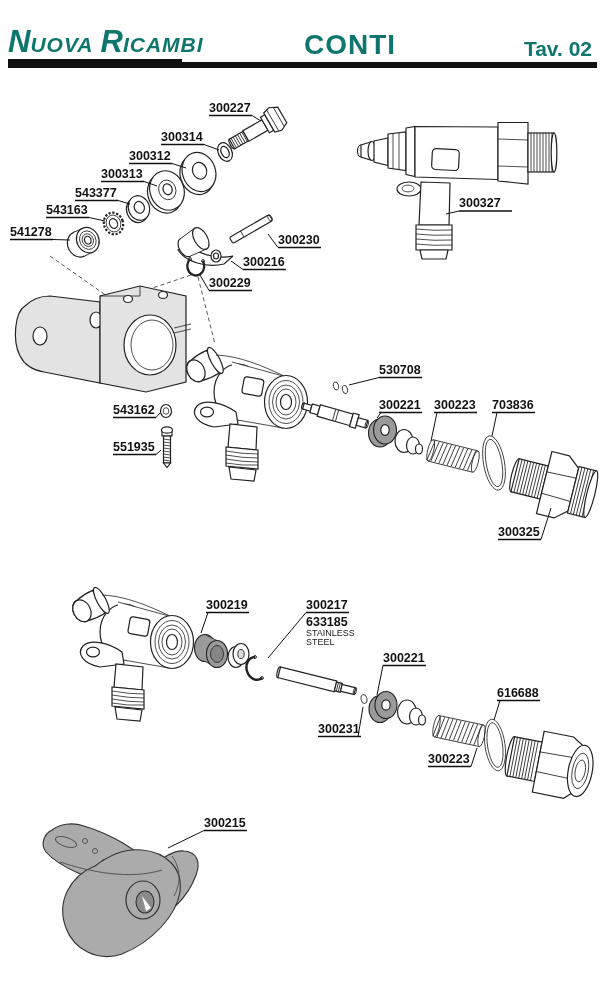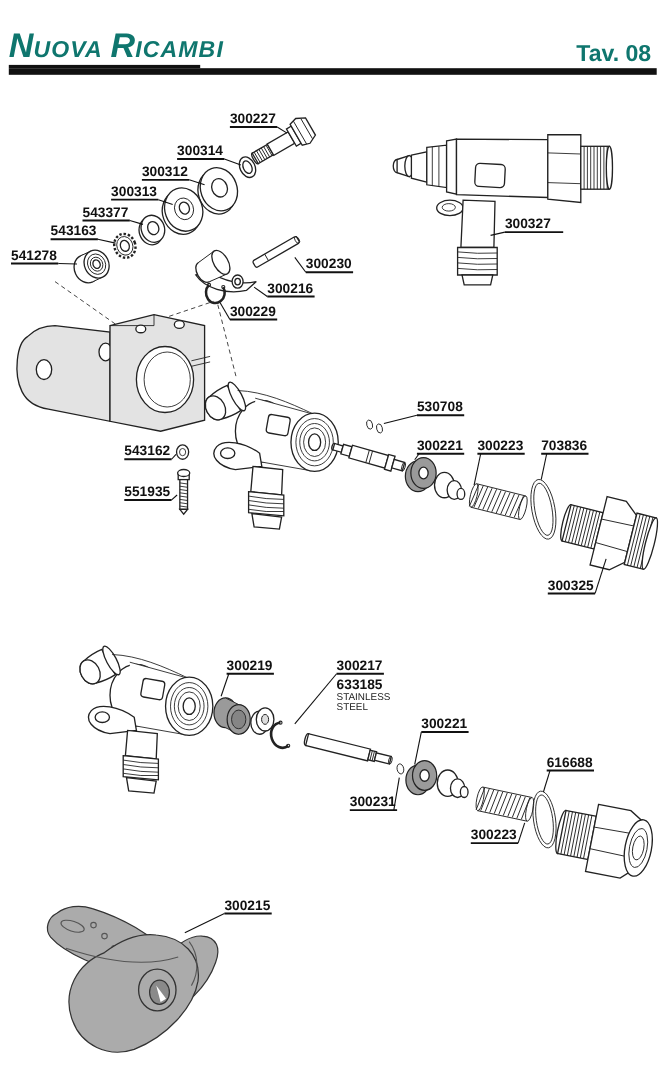--- a/index.html
+++ b/index.html
@@ -29,21 +29,22 @@
   svg .dash{stroke:#444;stroke-width:0.9;fill:none;stroke-dasharray:4 3;}
 </style>
 </head>
 <body>
 
 <div class="page">
 
   <div class="hdr">
     <div class="logo"><span class="lg">N</span><span class="sm">UOVA</span><span class="gap"></span><span class="lg">R</span><span class="sm">ICAMBI</span></div>
     <div class="logo-underline"></div>
-    <div class="plate">Tav. 08</div>
+    <div class="title">CONTI</div>
+    <div class="plate">Tav. 02</div>
     <div class="rule"></div>
   </div>
 
   <svg width="600" height="984" viewBox="0 0 600 984">
     <defs>
       <g id="valveBody">
         <ellipse class="p" cx="238" cy="392" rx="24" ry="28"></ellipse>
         <g transform="translate(203,367) rotate(-28)">
           <path class="p" d="M-8,-11.5 C0,-13.5 6,-13.5 11,-13 L11,13 C6,13.5 0,13.5 -8,11.5 A8.5 11.5 0 0 1 -8,-11.5 Z"></path>
           <ellipse class="p" cx="-8" cy="0" rx="8.5" ry="11.5"></ellipse>

